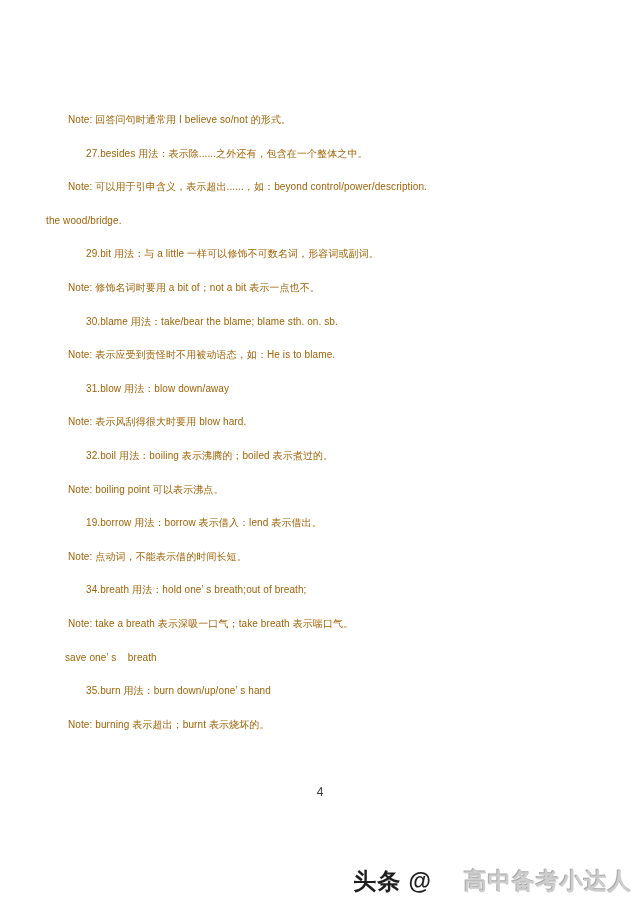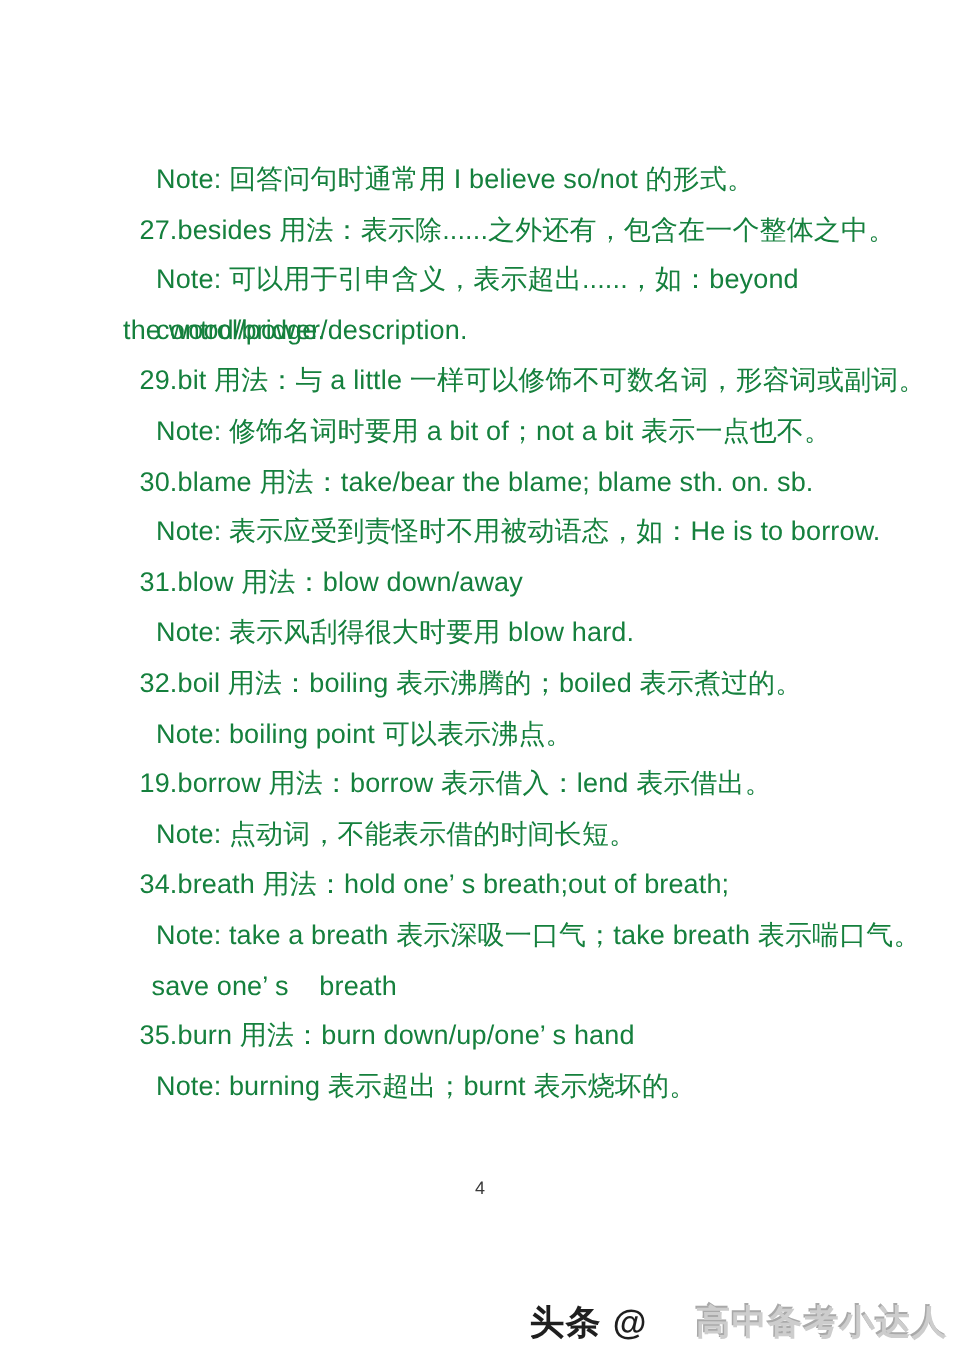--- a/index.html
+++ b/index.html
@@ -14,28 +14,27 @@
   }
   .lines{
     position:absolute;
     top:103px;
     left:0;
     width:640px;
   }
   .line{
     height:33.6px;
     line-height:33.6px;
-    font-size:18px;
+    font-size:10px;
     letter-spacing:0.1px;
     white-space:pre-wrap;
-    color:#15803d;
-    margin-left:36px;
+    color:#a16207;
   }
   .indent-cont{padding-left:46px;}
-  .indent-item{padding-left:57px;}
+  .indent-item{padding-left:86px;}
   .indent-save{padding-left:65px;}
   .indent-note{padding-left:68px;}
   .page-number{
     position:absolute;
     top:785px;
     left:0;
     width:640px;
     text-align:center;
     font-size:12px;
     color:#3a3a3a;
@@ -61,21 +60,21 @@
 
 <div class="page">
   <div class="lines">
       <div class="line indent-note">Note: 回答问句时通常用 I believe so/not 的形式。</div>
       <div class="line indent-item">27.besides 用法：表示除......之外还有，包含在一个整体之中。</div>
       <div class="line indent-note">Note: 可以用于引申含义，表示超出......，如：beyond control/power/description.</div>
       <div class="line indent-cont">the wood/bridge.</div>
       <div class="line indent-item">29.bit 用法：与 a little 一样可以修饰不可数名词，形容词或副词。</div>
       <div class="line indent-note">Note: 修饰名词时要用 a bit of；not a bit 表示一点也不。</div>
       <div class="line indent-item">30.blame 用法：take/bear the blame; blame sth. on. sb.</div>
-      <div class="line indent-note">Note: 表示应受到责怪时不用被动语态，如：He is to borrow.</div>
+      <div class="line indent-note">Note: 表示应受到责怪时不用被动语态，如：He is to blame.</div>
       <div class="line indent-item">31.blow 用法：blow down/away</div>
       <div class="line indent-note">Note: 表示风刮得很大时要用 blow hard.</div>
       <div class="line indent-item">32.boil 用法：boiling 表示沸腾的；boiled 表示煮过的。</div>
       <div class="line indent-note">Note: boiling point 可以表示沸点。</div>
       <div class="line indent-item">19.borrow 用法：borrow 表示借入：lend 表示借出。</div>
       <div class="line indent-note">Note: 点动词，不能表示借的时间长短。</div>
       <div class="line indent-item">34.breath 用法：hold one’ s breath;out of breath;</div>
       <div class="line indent-note">Note: take a breath 表示深吸一口气；take breath 表示喘口气。</div>
       <div class="line indent-save">save one’ s    breath</div>
       <div class="line indent-item">35.burn 用法：burn down/up/one’ s hand</div>

